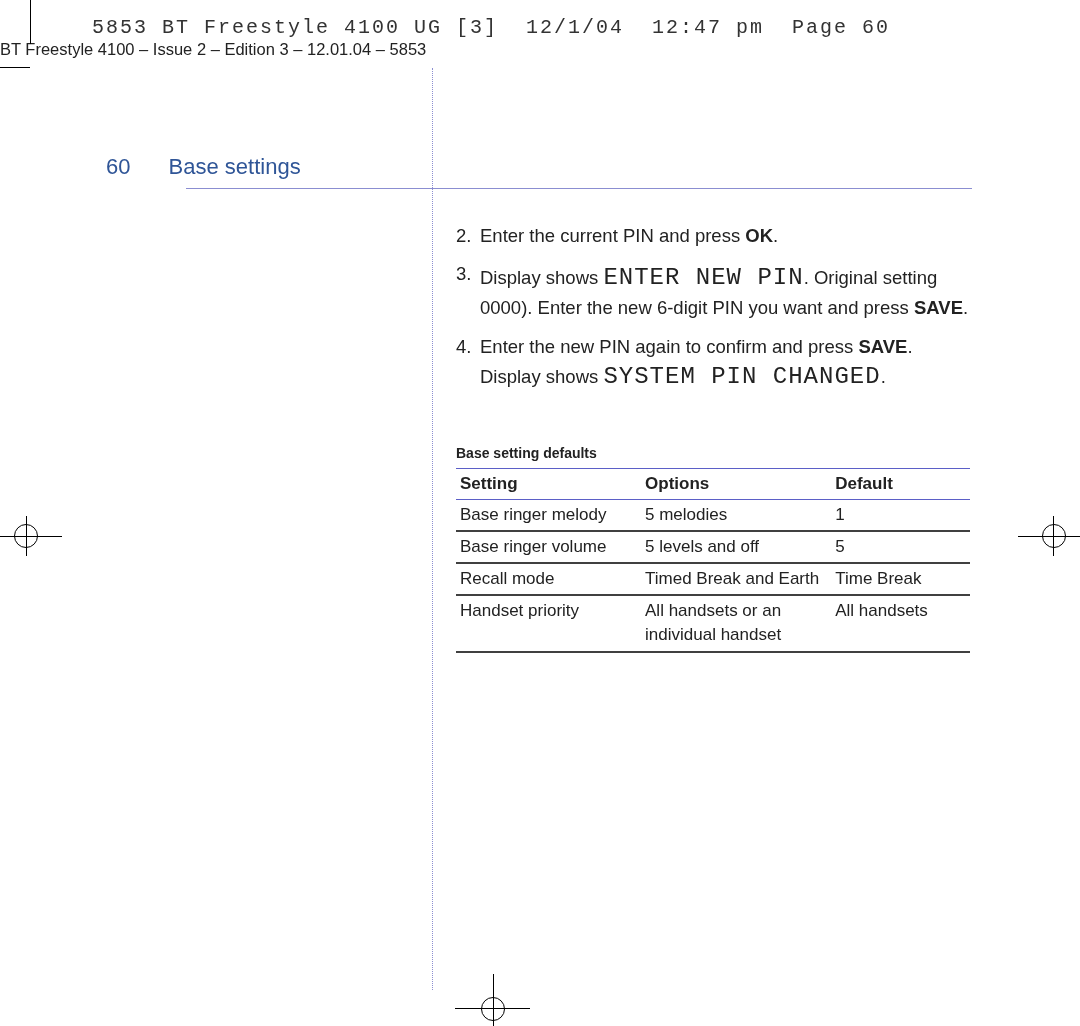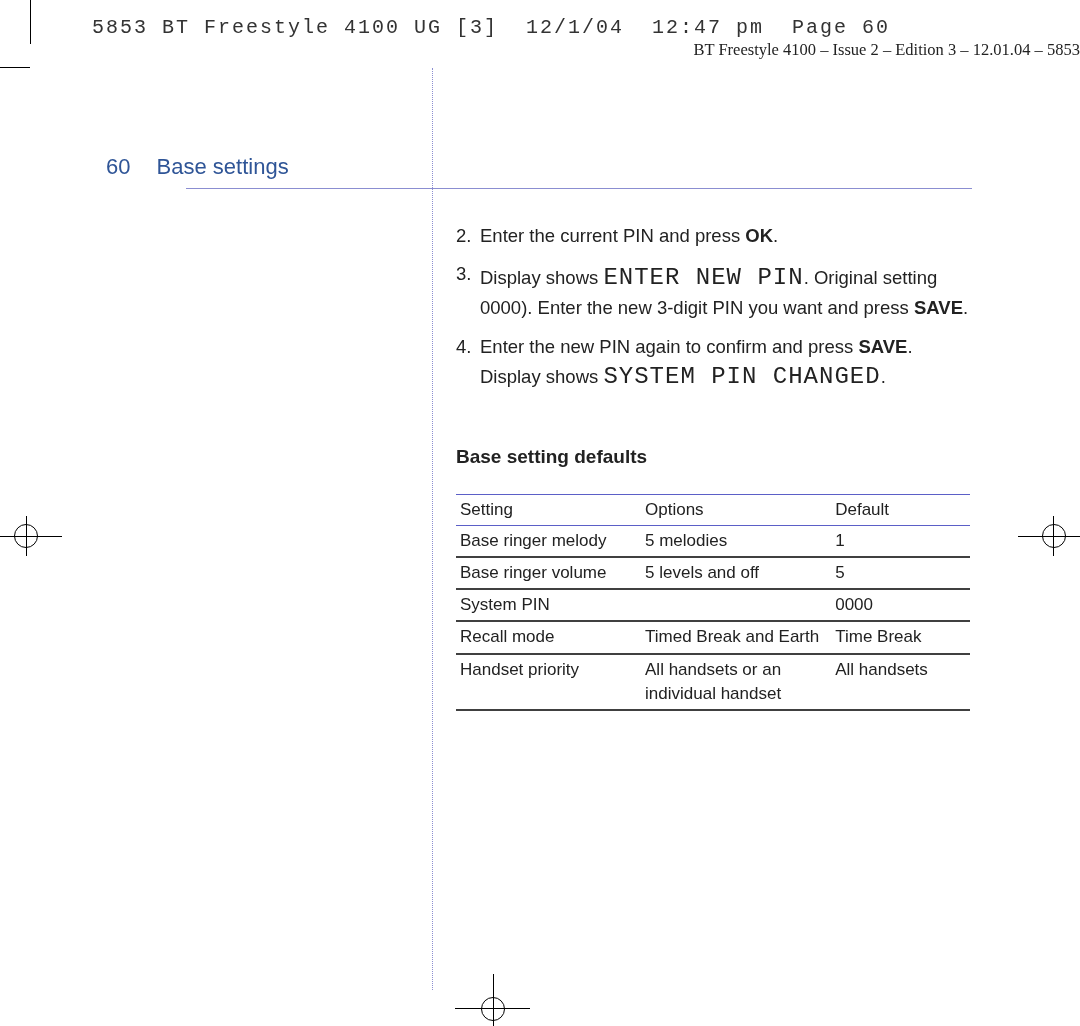--- a/index.html
+++ b/index.html
@@ -22,24 +22,23 @@
       letter-spacing: 2px;
       color: #333;
       white-space: pre;
     }
 
     .issue-line {
       position: absolute;
       top: 40px;
       left: 0;
       width: 100%;
-      text-align: right;
+      text-align: left;
       font-size: 16.5px;
       color: #222;
-      font-family: Liberation Serif, serif;
     }
 
     
     .crop-h-top { position: absolute; top: 67px; left: 0; width: 30px; height: 0; border-top: 1px solid #000; }
     .crop-v-left { position: absolute; top: 0; left: 30px; width: 0; height: 44px; border-left: 1px solid #000; }
     .crop-h-bot { position: absolute; bottom: 17px; left: 455px; width: 75px; height: 0; border-top: 1px solid #000; }
     .crop-v-bot { position: absolute; bottom: 0; left: 493px; width: 0; height: 52px; border-left: 1px solid #000; }
     .reg-circle-bot {
       position: absolute; bottom: 5px; left: 481px;
       width: 24px; height: 24px; border: 1px solid #000; border-radius: 50%;
@@ -59,21 +58,21 @@
     .reg-right .line-v { position: absolute; top: -8px; right: 34px; height: 40px; border-left: 1px solid #000; }
 
     
     .page-header {
       position: absolute;
       top: 154px;
       left: 106px;
       font-size: 22px;
     }
     .page-header .num { color: #2f5597; font-weight: 400; }
-    .page-header .title { color: #2f5597; font-weight: 400; margin-left: 20px; }
+    .page-header .title { color: #2f5597; font-weight: 400; margin-left: 32px; }
 
     
     .head-rule {
       position: absolute;
       top: 188px;
       left: 186px;
       right: 108px;
       border-top: 1px solid #8b8ed1;
       height: 0;
     }
@@ -98,39 +97,39 @@
       color: #222;
     }
     .body-content ol { list-style: none; }
     .body-content li { margin-bottom: 12px; position: relative; padding-left: 24px; }
     .body-content li .num { position: absolute; left: 0; }
     .lcd { font-family: "Lucida Console", "Courier New", monospace; font-size: 24px; letter-spacing: 1px; }
     .bold { font-weight: 700; }
 
     .section-heading {
       font-weight: 700;
-      font-size: 19px;
+      font-size: 14px;
       margin-top: 50px;
-      margin-bottom: 23px;
+      margin-bottom: 4px;
       color: #222;
     }
 
     
     table.defaults {
       width: 100%;
       border-collapse: collapse;
       font-size: 17px;
     }
     table.defaults th, table.defaults td {
       text-align: left;
       padding: 3px 6px 3px 4px;
       vertical-align: top;
     }
     table.defaults th {
-      font-weight: 400;
+      font-weight: 700;
       border-top: 1.5px solid #5b5fc7;
       border-bottom: 1.5px solid #5b5fc7;
     }
     table.defaults tbody tr td {
       border-bottom: 2px solid #404040;
     }
     table.defaults .col-setting { width: 36%; }
     table.defaults .col-options { width: 37%; }
     table.defaults .col-default { width: 27%; }
   </style>
@@ -165,21 +164,21 @@
 <div class="dotted-v"></div>
 
 <div class="body-content">
   <ol>
     <li>
       <span class="num">2.</span>
       <span>Enter the current PIN and press </span><span class="bold">OK</span><span>.</span>
     </li>
     <li>
       <span class="num">3.</span>
-      <span>Display shows </span><span class="lcd">ENTER NEW PIN</span><span>. Original setting 0000). Enter the new 3-digit PIN you want and press </span><span class="bold">SAVE</span><span>.</span>
+      <span>Display shows </span><span class="lcd">ENTER NEW PIN</span><span>. Original setting 0000). Enter the new 6-digit PIN you want and press </span><span class="bold">SAVE</span><span>.</span>
     </li>
     <li>
       <span class="num">4.</span>
       <span>Enter the new PIN again to confirm and press </span><span class="bold">SAVE</span><span>. Display shows </span><span class="lcd">SYSTEM PIN CHANGED</span><span>.</span>
     </li>
   </ol>
 
   <div class="section-heading">Base setting defaults</div>
 
   <table class="defaults">
@@ -195,25 +194,20 @@
         <td>Base ringer melody</td>
         <td>5 melodies</td>
         <td>1</td>
       </tr>
       <tr>
         <td>Base ringer volume</td>
         <td>5 levels and off</td>
         <td>5</td>
       </tr>
       <tr>
-        <td>System PIN</td>
-        <td></td>
-        <td>0000</td>
-      </tr>
-      <tr>
         <td>Recall mode</td>
         <td>Timed Break and Earth</td>
         <td>Time Break</td>
       </tr>
       <tr>
         <td>Handset priority</td>
         <td>All handsets or an individual handset</td>
         <td>All handsets</td>
       </tr>
     </tbody>

